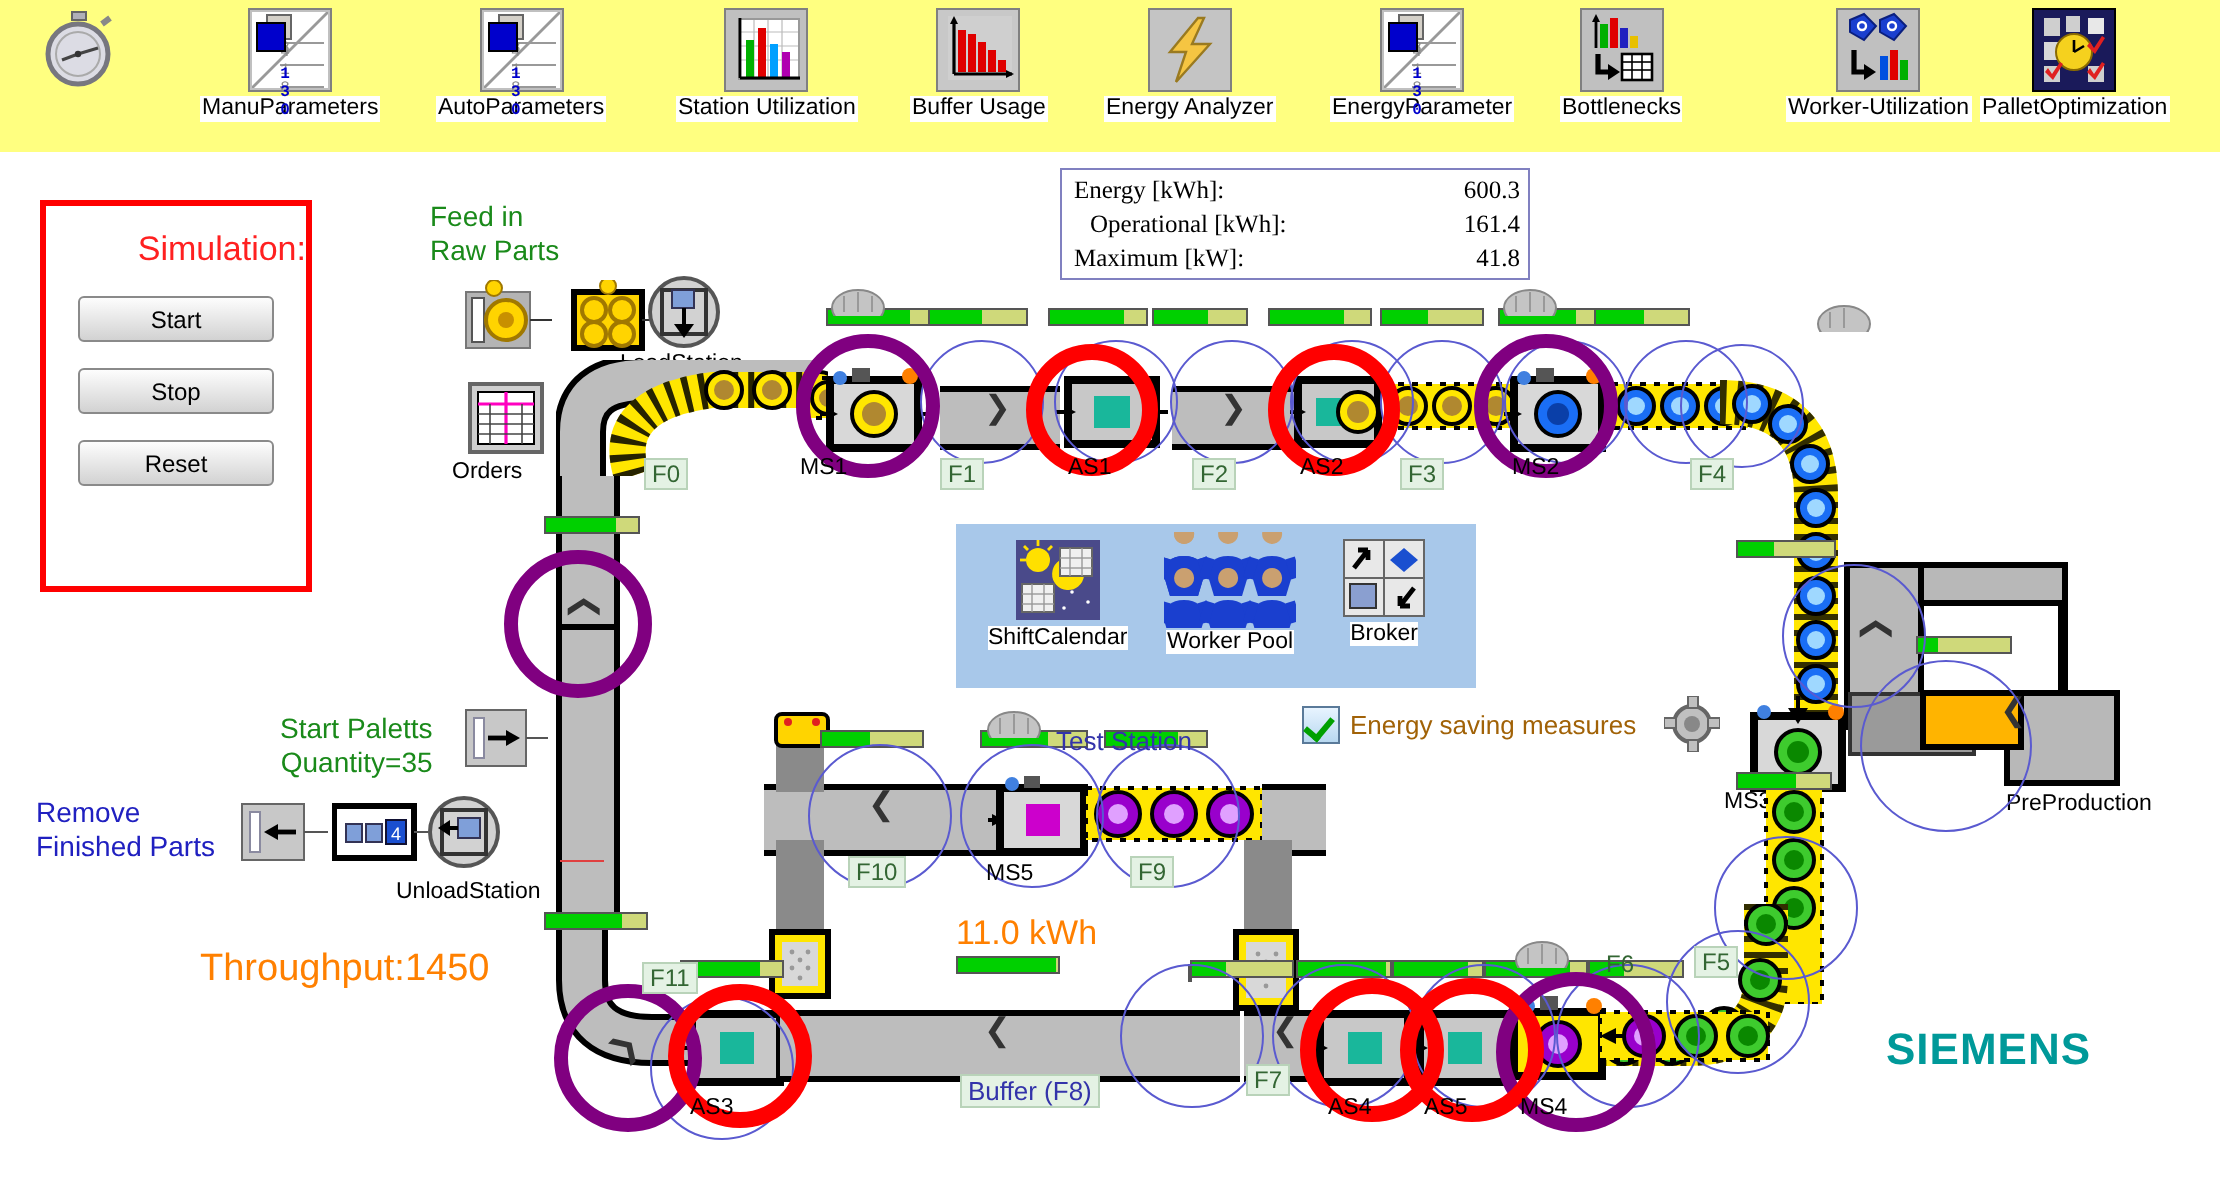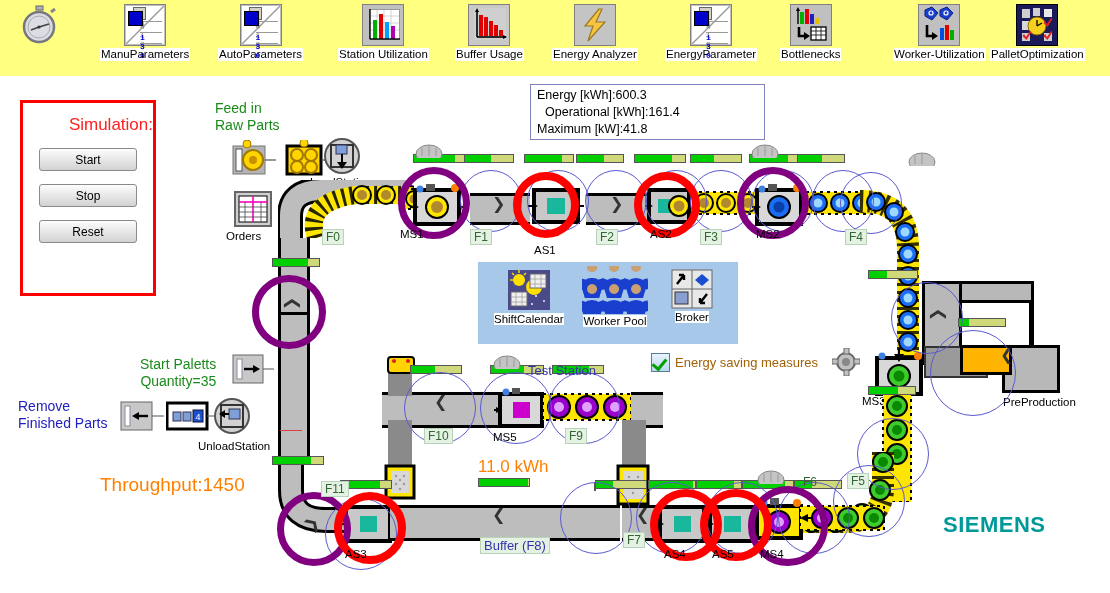--- a/index.html
+++ b/index.html
@@ -30,21 +30,21 @@
   
   #simpanel{position:absolute;left:20px;top:100px;width:130px;height:190px;border:3px solid #ff0000;background:#fff;}
   #simtitle{text-align:right;color:#ff2020;font-size:17px;margin-top:12px;}
   .simbtn{display:block;width:98px;height:23px;margin:13px auto 0;
           background:linear-gradient(#fdfdfd,#d2d2d2);border:1px solid #8a8a8a;border-radius:3px;
           font-size:12px;color:#000;cursor:pointer;font-family:"Liberation Sans",sans-serif;}
 
   
   #estats{position:absolute;left:530px;top:84px;width:235px;border:1px solid #8080c0;background:#fff;
           font-size:12.5px;color:#000;padding:2px 4px 1px 6px;box-sizing:border-box;}
-  #estats .row{display:flex;justify-content:flex-start;line-height:17px;}
+  #estats .row{display:flex;justify-content:space-between;line-height:17px;font-family:Liberation Serif, serif;}
   #estats .row .k{white-space:nowrap;}
   #estats .row .v{white-space:nowrap;}
   #estats .row.ind .k{padding-left:8px;}
 
   
   .glabel{color:#1a8a1a;font-size:14px;line-height:17px;white-space:pre-line;}
   .blabel{color:#2020c0;font-size:14px;line-height:17px;white-space:pre-line;}
   .klabel{color:#000;font-size:11.5px;white-space:nowrap;}
   .vlabel{color:#3333aa;font-size:13px;white-space:nowrap;}
   .flabel{color:#336633;font-size:12px;background:#e4f2e4;border:1px solid #b9d3b9;padding:0 3px;white-space:nowrap;}
@@ -859,21 +859,21 @@
 <div class="ring purple" style="left:277px;top:492px;width:74px;height:74px;"></div>
 <div class="ring purple" style="left:748px;top:486px;width:80px;height:80px;"></div>
 
 <div class="ring red" style="left:513px;top:172px;width:66px;height:66px;"></div>
 <div class="ring red" style="left:634px;top:172px;width:66px;height:66px;"></div>
 <div class="ring red" style="left:334px;top:492px;width:72px;height:72px;"></div>
 <div class="ring red" style="left:650px;top:489px;width:72px;height:72px;"></div>
 <div class="ring red" style="left:700px;top:489px;width:72px;height:72px;"></div>
 
 <div class="abs klabel" style="left:400px;top:228px;">MS1</div>
-<div class="abs klabel" style="left:534px;top:244px;">AS1</div>
+<div class="abs klabel" style="left:534px;top:228px;">AS1</div>
 <div class="abs klabel" style="left:650px;top:228px;">AS2</div>
 <div class="abs klabel" style="left:756px;top:228px;">MS2</div>
 <div class="abs klabel" style="left:493px;top:431px;">MS5</div>
 <div class="abs klabel" style="left:345px;top:548px;">AS3</div>
 <div class="abs klabel" style="left:664px;top:548px;">AS4</div>
 <div class="abs klabel" style="left:712px;top:548px;">AS5</div>
 <div class="abs klabel" style="left:760px;top:548px;">MS4</div>
 
 <div class="abs flabel" style="left:322px;top:229px;">F0</div>
 <div class="abs flabel" style="left:470px;top:229px;">F1</div>

